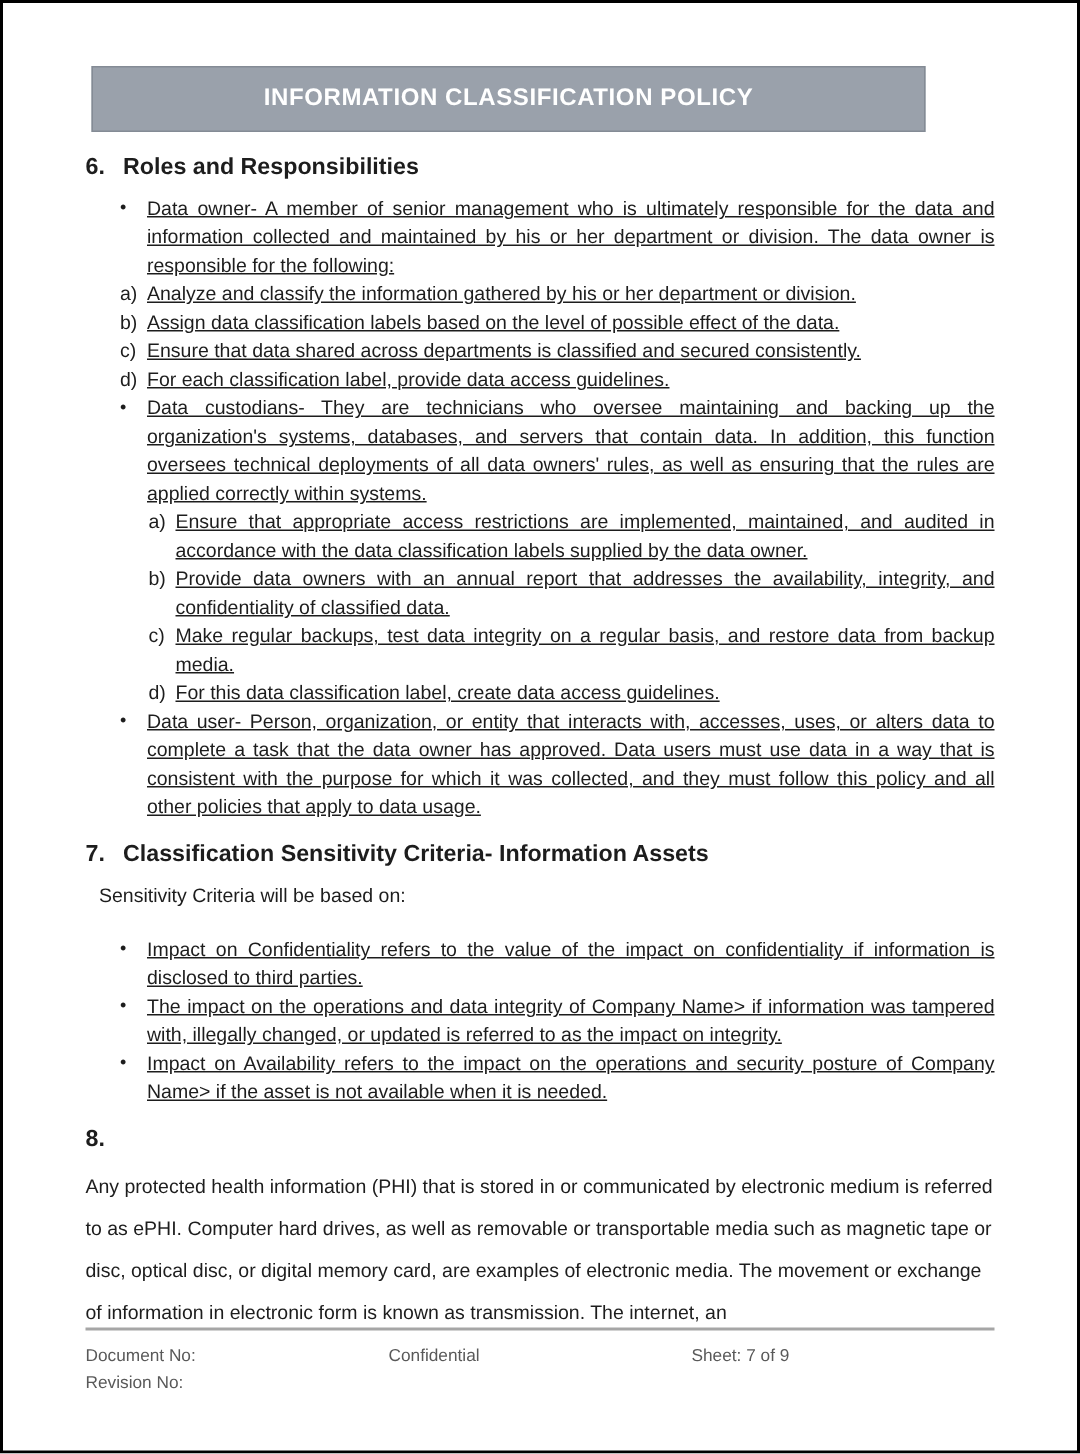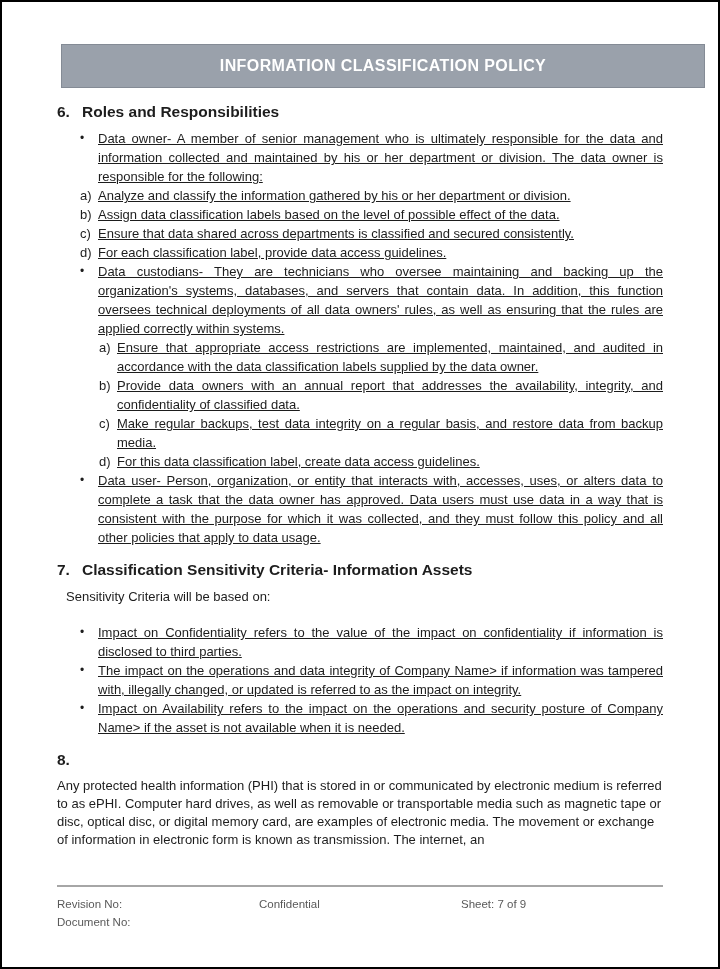--- a/index.html
+++ b/index.html
@@ -15,21 +15,21 @@
   html,body{background:#ffffff;}
   body{font-family:"Liberation Sans","DejaVu Sans",sans-serif;color:var(--body-text);}
   .page{
     position:relative;
     width:720px;height:969px;
     background:#ffffff;
     border:2px solid var(--page-border);
     overflow:hidden;
   }
   .banner{
-    position:absolute;left:59px;top:42px;width:644px;height:44px;
+    position:absolute;left:59px;top:42px;width:556px;height:44px;
     background:var(--banner-bg);
     border:1px solid var(--banner-border);
     display:flex;align-items:center;justify-content:center;
   }
   .banner-title{
     color:var(--banner-text);
     font-size:16px;font-weight:bold;letter-spacing:.4px;
   }
   .content{
     position:absolute;left:55px;right:55px;top:100px;
@@ -43,21 +43,21 @@
   }
   .sec-num{flex:0 0 25px;}
   .row{display:flex;}
   .row.indent1{padding-left:23px;}
   .row.indent2{padding-left:42px;}
   .marker{flex:0 0 18px;}
   .marker.bullet{font-size:12px;}
   .itext{flex:1 1 auto;text-decoration:underline;}
   .just{text-align:justify;}
   .intro{margin-left:9px;margin-bottom:17px;}
-  .para{font-size:13px;line-height:18px;margin-top:6px;}
+  .para{font-size:13px;line-height:28px;margin-top:6px;}
   .footer{
     position:absolute;left:55px;right:55px;top:883px;
     color:var(--footer-text);
     font-size:11.5px;line-height:18px;
   }
   .footer-rule{height:2px;background:var(--footer-rule);margin-bottom:8px;}
   .footer-cols{display:flex;}
   .f-left{flex:1;text-align:left;}
   .f-center{flex:1;text-align:left;}
   .f-right{flex:1;text-align:left;}
@@ -150,22 +150,22 @@
       </div>
       <div class="para">Any protected health information (PHI) that is stored in or communicated by electronic medium is referred to as ePHI. Computer hard drives, as well as removable or transportable media such as magnetic tape or disc, optical disc, or digital memory card, are examples of electronic media. The movement or exchange of information in electronic form is known as transmission. The internet, an</div>
     </div>
 
   </div>
 
   <div class="footer">
     <div class="footer-rule"></div>
     <div class="footer-cols">
       <div class="f-left">
+        <div>Document No:</div>
         <div>Revision No:</div>
-        <div>Document No:</div>
       </div>
       <div class="f-center">Confidential</div>
       <div class="f-right">
         <div>Sheet: 7 of 9</div>
       </div>
     </div>
   </div>
 
 </div>
 

